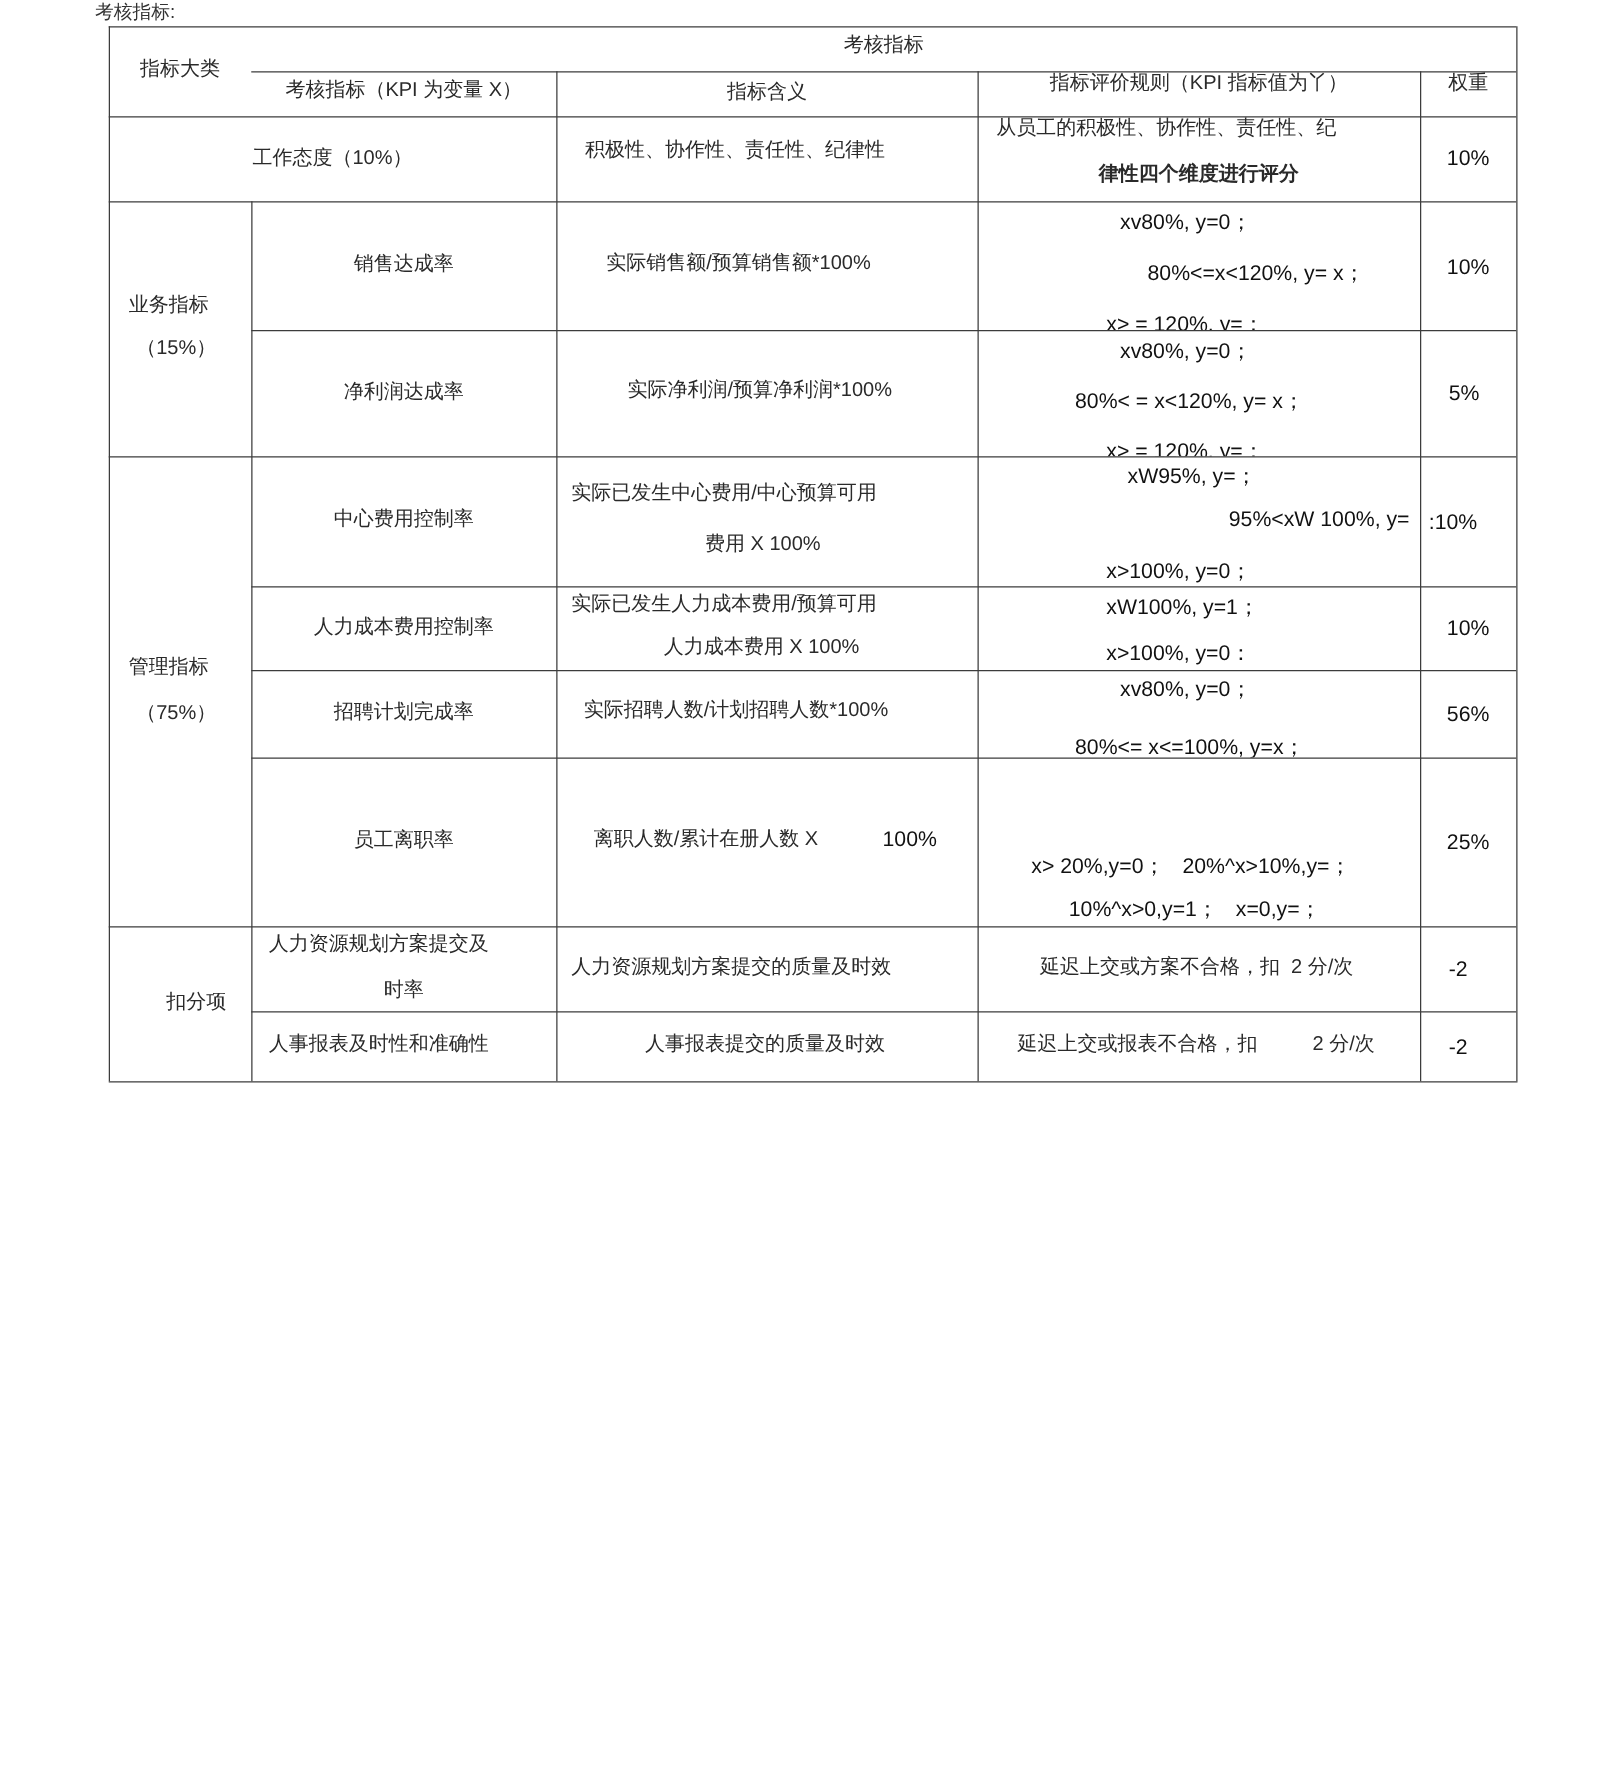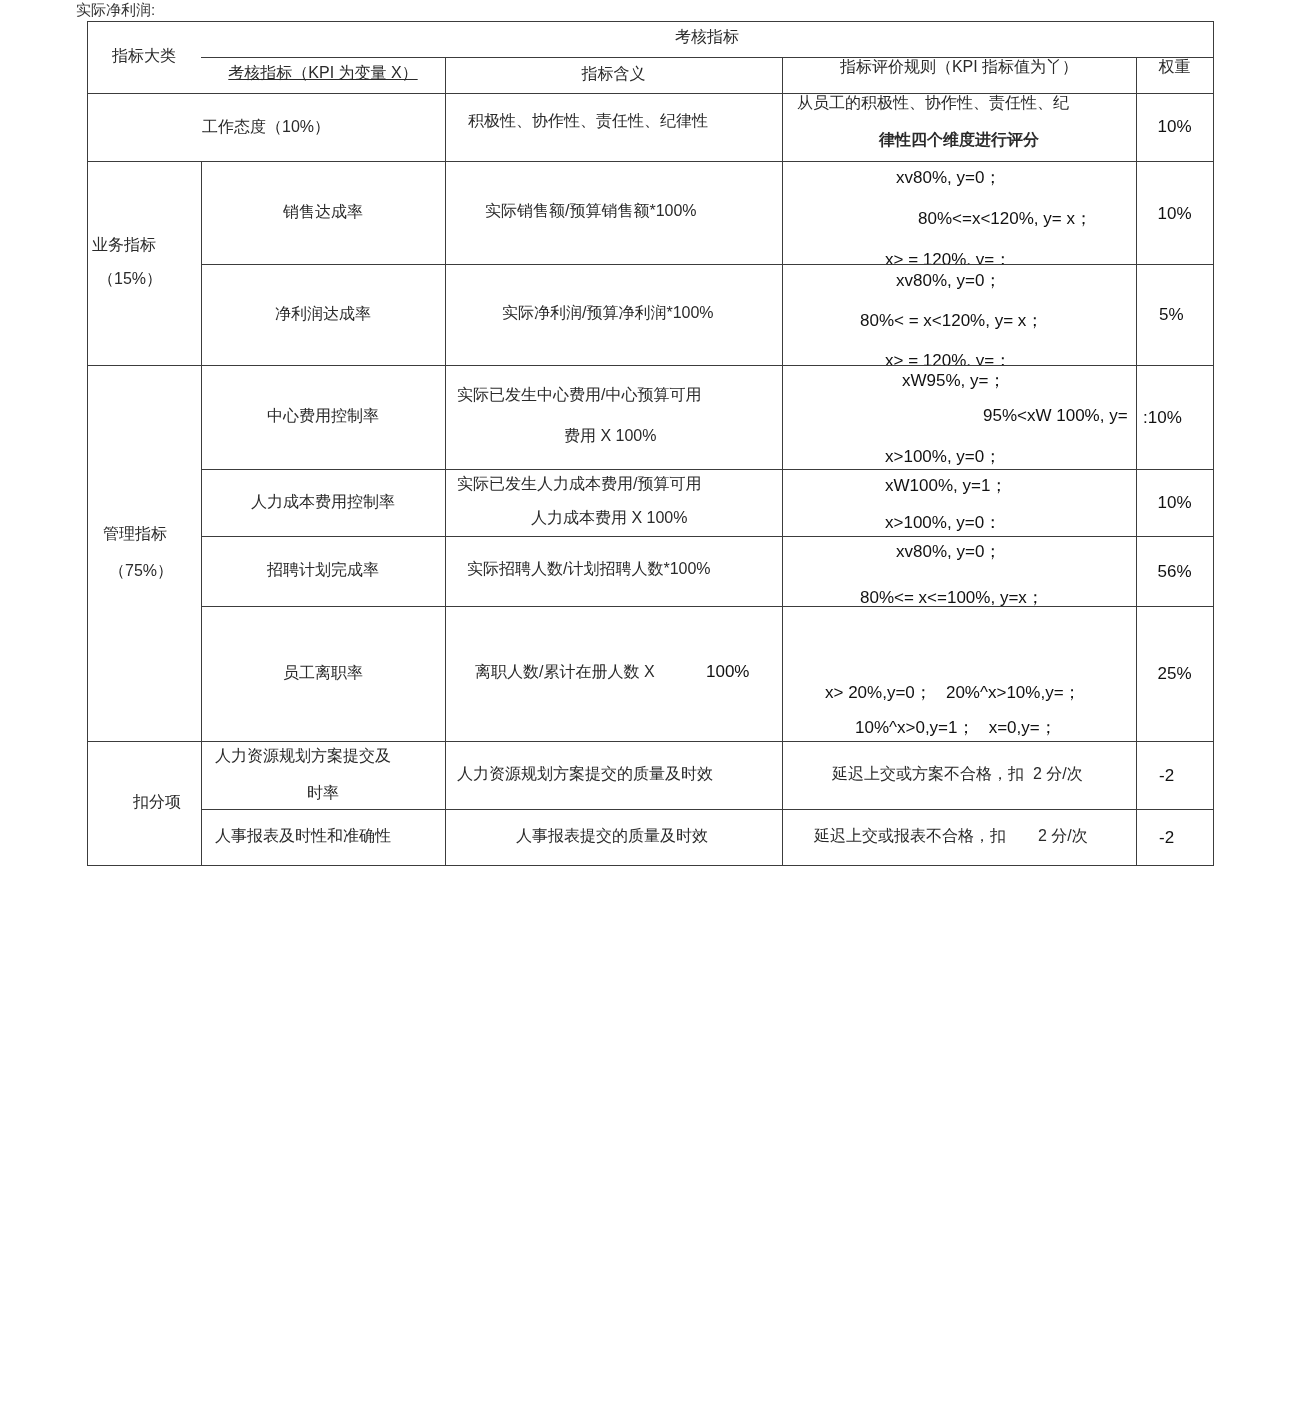--- a/index.html
+++ b/index.html
@@ -28,21 +28,21 @@
       position: absolute; left: 0; right: 0; text-align: center;
       white-space: pre; line-height: 20px;
     }
     .num { font-size: 17px; color: #111; }
   </style>
 </head>
 <body>
 
 <div id="page">
 
-  <div class="caption">实际净利润:</div>
+  <div class="caption">考核指标:</div>
 
   <div>
 
     <div class="hl" style="left:87px;top:21px;width:1126px;"></div>
     <div class="hl" style="left:201px;top:57px;width:1012px;"></div>
     <div class="hl" style="left:87px;top:93px;width:1126px;"></div>
     <div class="hl" style="left:87px;top:161px;width:1126px;"></div>
     <div class="hl" style="left:201px;top:264px;width:1012px;"></div>
     <div class="hl" style="left:87px;top:365px;width:1126px;"></div>
     <div class="hl" style="left:201px;top:469px;width:1012px;"></div>
@@ -59,21 +59,21 @@
     <div class="vl" style="left:782px;top:57px;height:808px;"></div>
     <div class="vl" style="left:1136px;top:57px;height:808px;"></div>
 
     <div class="cell" style="left:87px;top:21px;width:114px;height:72px;">
       <div class="c" style="top:25px;">指标大类</div>
     </div>
     <div class="cell" style="left:201px;top:21px;width:1012px;height:36px;">
       <div class="c" style="top:6px;">考核指标</div>
     </div>
     <div class="cell" style="left:201px;top:57px;width:244px;height:36px;">
-      <div class="c" style="top:6px;text-decoration:underline;">考核指标（KPI 为变量 X）</div>
+      <div class="c" style="top:6px;">考核指标（KPI 为变量 X）</div>
     </div>
     <div class="cell" style="left:445px;top:57px;width:337px;height:36px;">
       <div class="c" style="top:7px;">指标含义</div>
     </div>
     <div class="cell" style="left:782px;top:57px;width:354px;height:36px;">
       <div class="c" style="top:0px;">指标评价规则（KPI 指标值为丫）</div>
     </div>
     <div class="cell" style="left:1136px;top:57px;width:77px;height:36px;">
       <div class="c" style="top:0px;">权重</div>
     </div>
@@ -87,21 +87,21 @@
       </div>
       <div class="cell" style="left:782px;top:93px;width:354px;height:68px;">
         <div class="t" style="left:15px;top:0px;">从员工的积极性、协作性、责任性、纪</div>
         <div class="t" style="left:97px;top:37px;font-weight:bold;">律性四个维度进行评分</div>
       </div>
       <div class="cell" style="left:1136px;top:93px;width:77px;height:68px;">
         <div class="c num" style="top:24px;">10%</div>
       </div>
     </div>
 
-    <div class="cell" style="left:76px;top:161px;width:114px;height:204px;padding-left:21px;">
+    <div class="cell" style="left:87px;top:161px;width:114px;height:204px;padding-left:21px;">
       <div class="t" style="left:16px;top:74px;">业务指标</div>
       <div class="t" style="left:22px;top:108px;">（15%）</div>
     </div>
 
     <div>
       <div class="cell" style="left:201px;top:161px;width:244px;height:103px;">
         <div class="c" style="top:41px;">销售达成率</div>
       </div>
       <div class="cell" style="left:445px;top:161px;width:337px;height:103px;">
         <div class="t" style="left:40px;top:40px;">实际销售额/预算销售额*100%</div>
@@ -228,20 +228,20 @@
 
     <div>
       <div class="cell" style="left:201px;top:809px;width:244px;height:56px;">
         <div class="t" style="left:14px;top:17px;">人事报表及时性和准确性</div>
       </div>
       <div class="cell" style="left:445px;top:809px;width:337px;height:56px;">
         <div class="t" style="left:71px;top:17px;">人事报表提交的质量及时效</div>
       </div>
       <div class="cell" style="left:782px;top:809px;width:354px;height:56px;">
         <div class="t" style="left:32px;top:17px;">延迟上交或报表不合格，扣</div>
-        <div class="t" style="left:256px;top:17px;">2 分/次</div>
+        <div class="t" style="left:268px;top:17px;">2 分/次</div>
       </div>
       <div class="cell" style="left:1136px;top:809px;width:77px;height:56px;">
         <div class="t num" style="left:23px;top:19px;">-2</div>
       </div>
     </div>
   </div>
 </div>
 
 </body></html>

